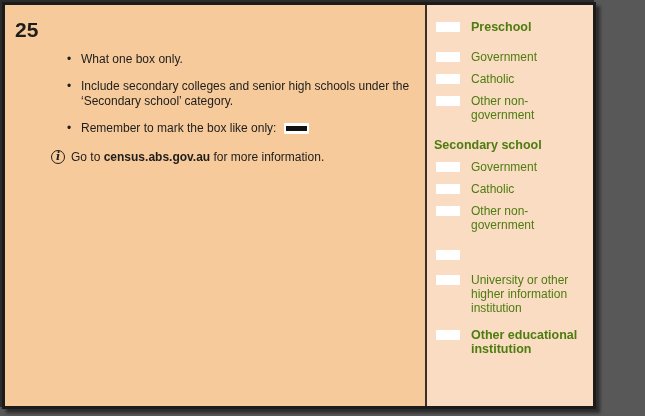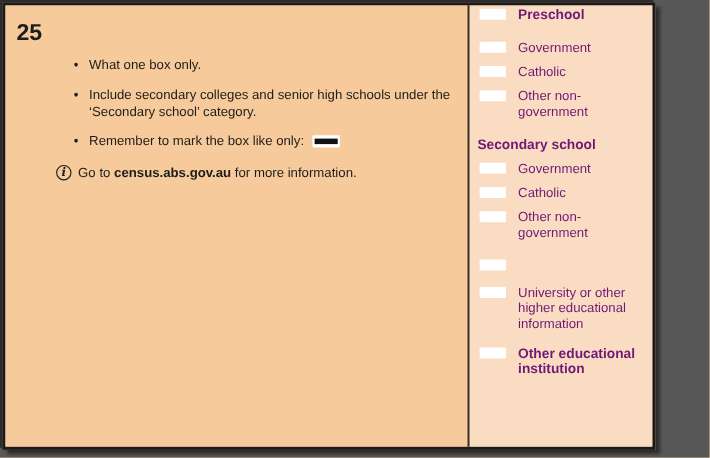--- a/index.html
+++ b/index.html
@@ -25,22 +25,22 @@
     padding: 12px 6px 0 10px;
     color: #1d1d1b;
   }
   .divider {
     width: 2px;
     background: #3a3026;
   }
   .answer-col {
     flex: 1;
     background: #f9dcc2;
-    padding: 1px 4px 0 7px;
-    color: #701a75;
+    padding: 15px 4px 0 7px;
+    color: #4d7c0f;
   }
   
   .q-head { display: flex; }
   .q-number {
     font-size: 21px;
     font-weight: bold;
     width: 38px;
     flex: none;
     letter-spacing: 0px;
     padding-top: 1px;
@@ -202,21 +202,21 @@
         <span class="opt-label">Other non-government</span>
       </div>
     </div>
 
     <div class="group">
       <div class="opt-row multiline">
         <span class="cbx"></span>
       </div>
       <div class="opt-row multiline">
         <span class="cbx"></span>
-        <span class="opt-label">University or other higher educational information</span>
+        <span class="opt-label">University or other higher information institution</span>
       </div>
     </div>
 
     <div class="opt-row standalone-bottom">
       <span class="cbx"></span>
       <span class="opt-label bold">Other educational institution</span>
     </div>
 
   </div>
 </div>

